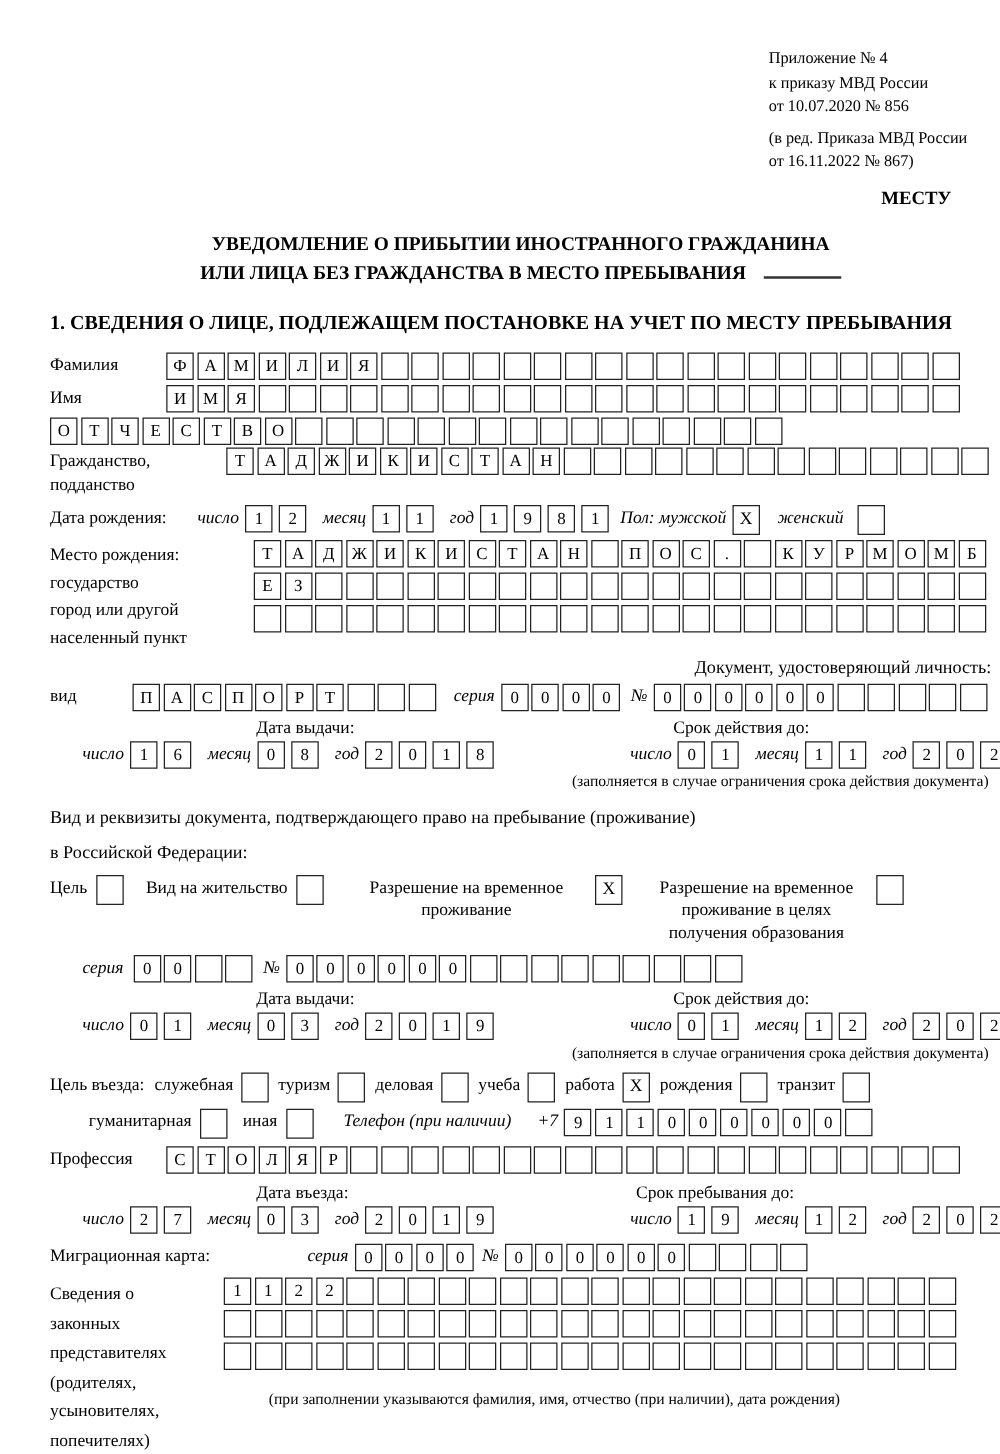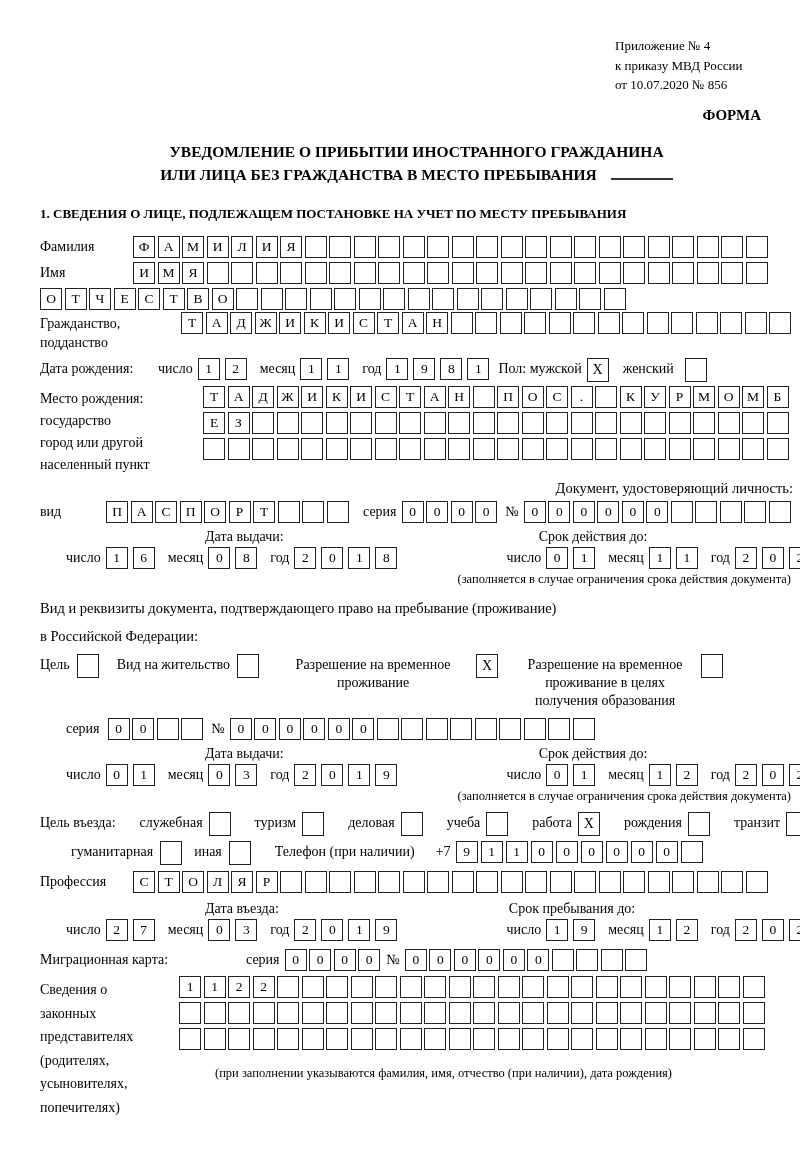--- a/index.html
+++ b/index.html
@@ -7,21 +7,21 @@
   .page {
     position:relative; width:800px; height:1163px; background:#fff;
     font-family:"Liberation Serif", serif; color:#000;
     padding:36px 7px 0 40px; overflow:hidden; font-size:14px;
   }
   .appendix { margin-left:575px; width:185px; font-size:13px; line-height:1.5; }
   .appendix .edit { margin-top:5px; }
   .forma { font-weight:bold; text-align:right; padding-right:32px; margin-top:12px; font-size:15px; }
   .title { margin-top:16px; text-align:center; font-weight:bold; font-size:15.5px; line-height:1.5; }
   .uline { display:inline-block; width:62px; border-bottom:2px solid #333; height:0.9em; margin-left:14px; }
-  .sec-head { margin-top:20px; font-weight:bold; font-size:13px; }
+  .sec-head { margin-top:20px; font-weight:bold; font-size:16px; }
   .row { display:flex; align-items:flex-start; margin-top:4px; }
   .lbl { flex:0 0 auto; padding-top:3px; }
   .lbl-lines span { display:block; line-height:19px; }
   .lbl-lines { padding-top:2px; flex:0 0 auto; }
   .boxes { display:flex; flex:0 0 auto; flex-wrap:nowrap; }
   .cell {
     flex:0 0 auto; width:22px; height:22px; border:1.5px solid #222;
     margin-right:2.5px; text-align:center; font-size:13.5px; line-height:19px;
   }
   .date .cell { margin-right:5px; }
@@ -33,48 +33,52 @@
   .w93 { width:93px; } .w141 { width:141px; } .w158 { width:158px; } .w163 { width:163px; }
   .stack { display:flex; flex-direction:column; }
   .stack .boxes { margin-bottom:4px; }
   .center-bold { font-weight:normal; text-align:right; margin-top:4px; font-size:14.5px; }
   .dates-head { display:flex; margin-top:6px; font-size:14px; }
   .dh1 { margin-left:165px; } .dh2 { margin-left:255px; }
   .dh2b { margin-left:230px; }
   .daterow { margin-top:2px; }
   .d-first { margin-left:26px; }
   .d-second { margin-left:104px; }
-  .dlbl { flex:0 0 auto; margin-right:5px; padding-top:3px; }
+  .dlbl { flex:0 0 auto; margin-right:5px; padding-top:3px;font-style:italic; }
   .dlbl.mid { margin-left:8px; }
   .note { font-size:12.5px; text-align:right; margin-top:3px; padding-right:2px; }
   .intro { margin-top:8px; line-height:1.9; font-size:14.5px; }
   .opt { display:flex; align-items:flex-start; margin-right:18px; }
   .opt .olbl { margin-right:7px; padding-top:3px; }
   .opt .olbl.c2 { width:192px; text-align:center; line-height:18px; padding-top:2px; }
   .opt .olbl.c3 { width:178px; text-align:center; line-height:18px; padding-top:2px; }
   .opts-row { display:flex; align-items:flex-start; margin-top:4px; }
-  .goal .olbl { margin-right:6px; margin-left:24px; }
+  .goal .olbl { margin-right:6px; margin-left:8px; }
   .goal { margin-top:8px; }
   .indent64 { margin-left:31px; }
   .ml12 { margin-left:12px; } .ml24 { margin-left:24px; } .ml36 { margin-left:36px; }
   .reps-label span { display:block; line-height:23.5px; }
   .reps-note { font-size:12.5px; margin-top:12px; margin-left:36px; }
 </style>
 </head>
 <body>
 
 <div class="page">
 
   <div class="appendix">
     <div>Приложение № 4</div>
     <div>к приказу МВД России</div>
     <div>от 10.07.2020 № 856</div>
-  </div>
-
-  <div class="forma">ФОРМА</div>
+    <div class="edit">
+      <div>(в ред. Приказа МВД России</div>
+      <div>от 16.11.2022 № 867)</div>
+    </div>
+  </div>
+
+  <div class="forma">МЕСТУ</div>
 
   <div class="title">
     <div>УВЕДОМЛЕНИЕ О ПРИБЫТИИ ИНОСТРАННОГО ГРАЖДАНИНА</div>
     <div><span>ИЛИ ЛИЦА БЕЗ ГРАЖДАНСТВА В МЕСТО ПРЕБЫВАНИЯ</span><span class="uline"></span></div>
   </div>
 
   <div class="sec-head">1. СВЕДЕНИЯ О ЛИЦЕ, ПОДЛЕЖАЩЕМ ПОСТАНОВКЕ НА УЧЕТ ПО МЕСТУ ПРЕБЫВАНИЯ</div>
 
   <div class="row" style="margin-top:14px">
     <span class="lbl w93">Фамилия</span>

